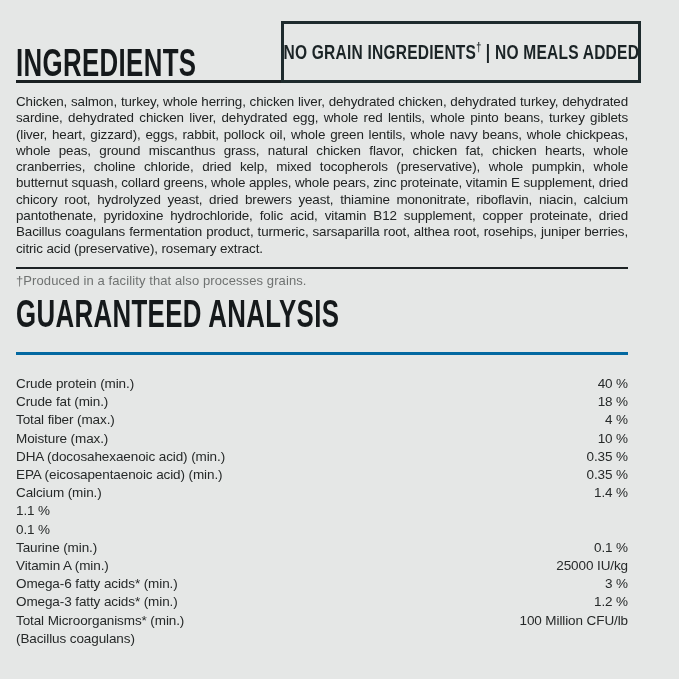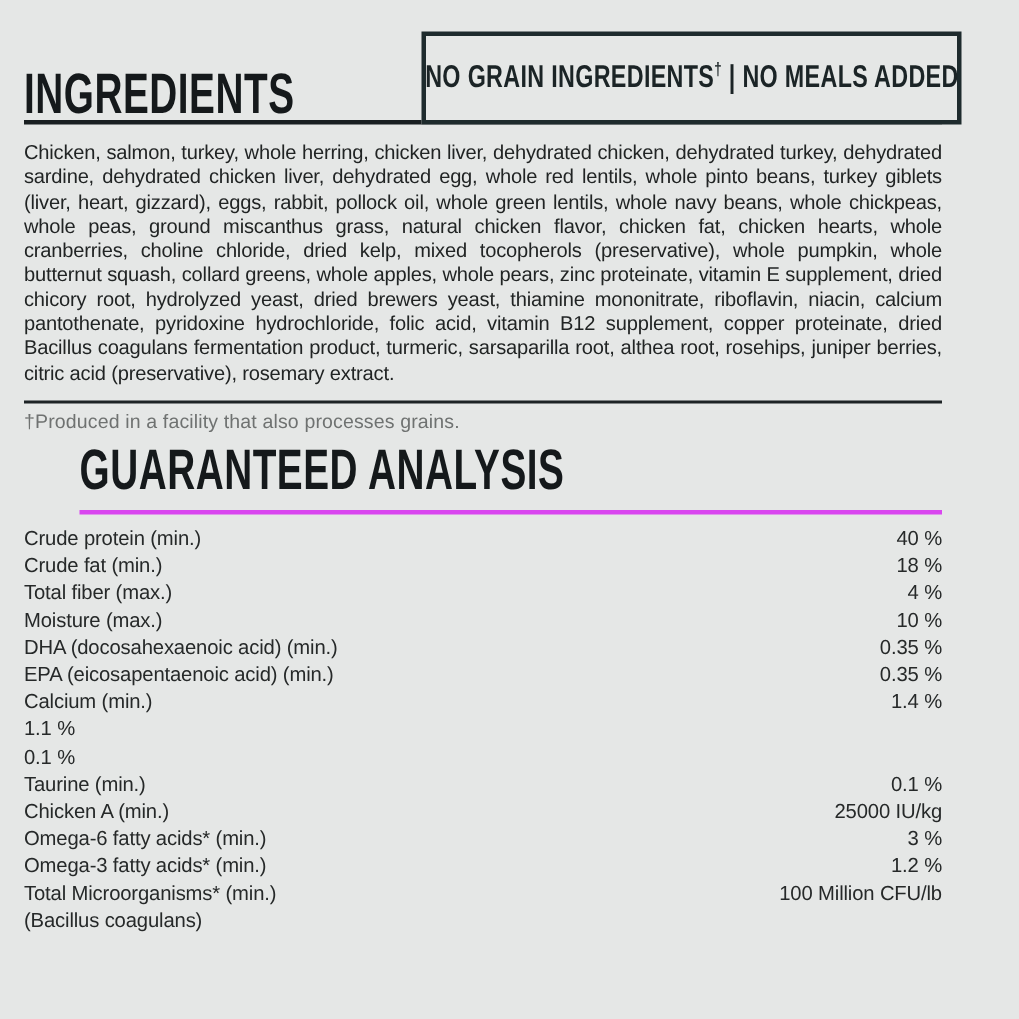--- a/index.html
+++ b/index.html
@@ -78,26 +78,25 @@
   }
   .footnote {
     margin-top: 4px;
     font-size: 13px;
     letter-spacing: 0.1px;
     color: #6f7271;
   }
   
   .ga-header {
     margin-top: 9px;
-    border-bottom: 3px solid #d946ef;
-    padding-bottom: 9px;
-    margin-left: 37px;
+    border-bottom: 3px solid #0369a1;
+    padding-bottom: 21px;
   }
   .ga-table {
-    margin-top: 7px;
+    margin-top: 20px;
   }
   .ga-row {
     display: flex;
     justify-content: space-between;
     align-items: baseline;
     font-size: 13.5px;
     line-height: 18.2px;
     color: #262929;
     letter-spacing: -0.1px;
   }
@@ -165,21 +164,21 @@
         <span class="ga-value">1.1 %</span>
       </div>
       <div class="ga-row">
         <span class="ga-value">0.1 %</span>
       </div>
       <div class="ga-row">
         <span class="ga-label">Taurine (min.)</span>
         <span class="ga-value">0.1 %</span>
       </div>
       <div class="ga-row">
-        <span class="ga-label">Chicken A (min.)</span>
+        <span class="ga-label">Vitamin A (min.)</span>
         <span class="ga-value">25000 IU/kg</span>
       </div>
       <div class="ga-row">
         <span class="ga-label">Omega-6 fatty acids* (min.)</span>
         <span class="ga-value">3 %</span>
       </div>
       <div class="ga-row">
         <span class="ga-label">Omega-3 fatty acids* (min.)</span>
         <span class="ga-value">1.2 %</span>
       </div>

